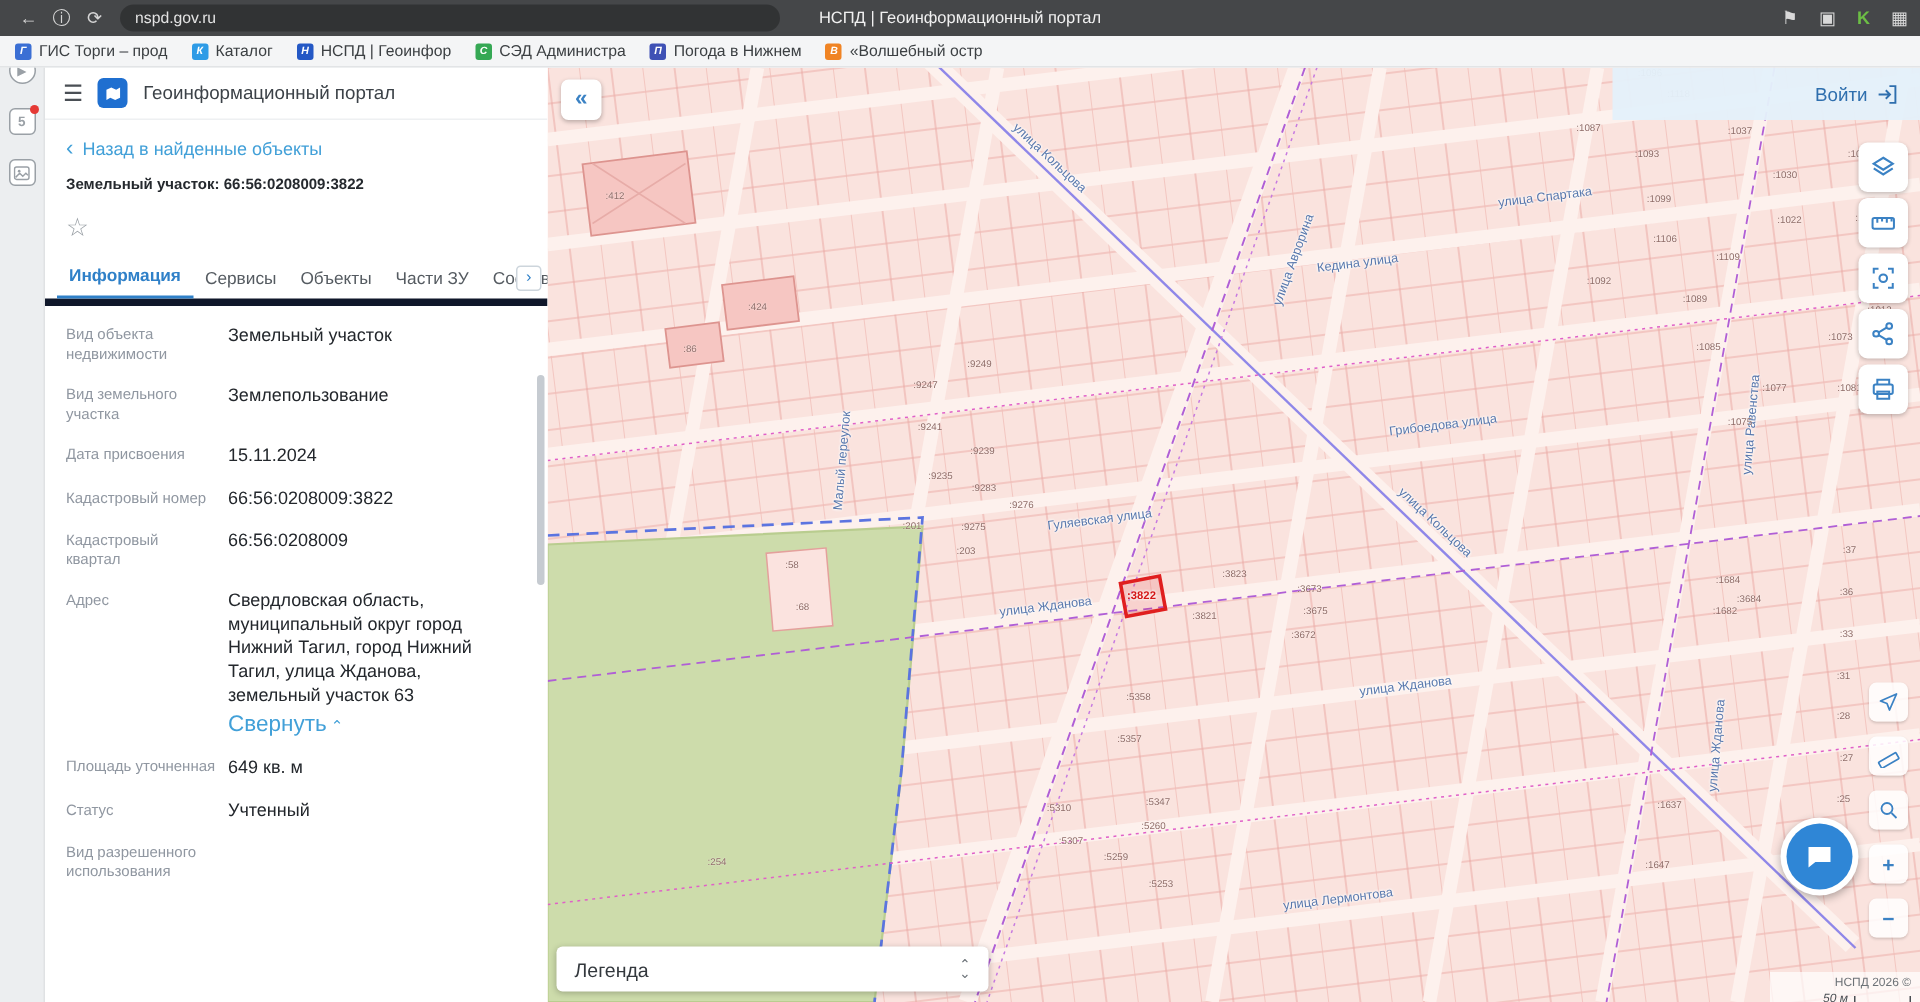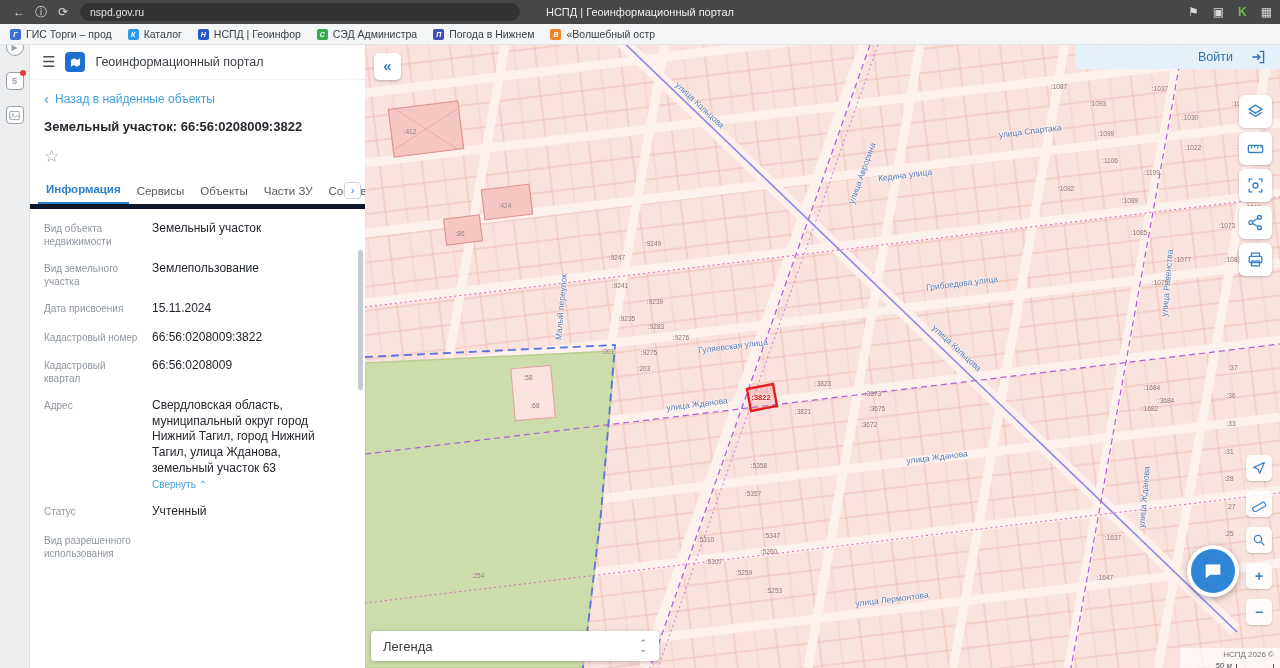--- a/index.html
+++ b/index.html
@@ -28,45 +28,45 @@
 
   
   .left-panel { position:absolute; top:45px; left:30px; width:335px; height:623px; background:#fff; z-index:20; overflow:hidden; }
   .app-header { height:35px; display:flex; align-items:center; gap:10px; padding:0 12px; border-bottom:1px solid #eef0f2; }
   .hamburger { font-size:15px; color:#4a4f55; cursor:pointer; }
   .logo { width:20px; height:20px; border-radius:4px; background:#1f6fd0; display:flex; align-items:center; justify-content:center; }
   .app-title { font-size:12.5px; color:#3c4248; }
   .back-row { padding:12px 14px 4px; }
   .back-link { color:#42a0d8; font-size:12px; text-decoration:none; cursor:pointer; display:inline-flex; align-items:center; gap:6px; }
   .back-link .chev { font-size:15px; line-height:10px; }
-  .obj-title { padding:8px 14px 0; font-size:13px; font-weight:bold; color:#25292e; }
+  .obj-title { padding:8px 14px 0; font-size:10px; font-weight:bold; color:#25292e; }
   .star-row { padding:12px 14px 2px; }
   .star { font-size:17px; color:#9aa0a6; cursor:pointer; }
   .tabs { display:flex; align-items:flex-end; gap:0; padding:8px 6px 0 8px; border-bottom:5px solid #0f172a; position:relative; }
   .tab { background:none; border:none; font-family:inherit; font-size:11.5px; color:#555b61; padding:6px 8px 7px; cursor:pointer; white-space:nowrap; }
   .tab.active { color:#2f80c8; font-weight:bold; border-bottom:2px solid #2f80c8; }
   .tabs-more { position:absolute; right:4px; bottom:5px; width:17px; height:17px; border:1px solid #cdd5dc; border-radius:3px; background:#fff; color:#2f80c8; font-size:11px; line-height:14px; text-align:center; cursor:pointer; }
   .info-rows { padding:12px 20px 0 14px; display:flex; flex-direction:column; gap:13px; height:420px; overflow:hidden; }
   .info-row { display:flex; align-items:flex-start; }
   .info-label { flex:0 0 100px; font-size:10px; color:#9097a1; line-height:1.3; padding-top:1px; }
   .info-value-wrap { flex:1; margin-left:8px; }
   .info-value { font-size:12px; color:#23272c; line-height:1.3; }
-  .collapse-link { display:inline-block; margin-top:3px; color:#42a0d8; font-size:10px; text-decoration:none; cursor:pointer; }
+  .collapse-link { display:inline-block; margin-top:3px; color:#42a0d8; font-size:15px; text-decoration:none; cursor:pointer; }
   .collapse-link::after { content:" ⌃"; font-size:10px; }
   .panel-scroll { position:absolute; top:205px; right:2px; width:5px; height:140px; border-radius:3px; background:#c6cbd1; cursor:pointer; }
 
   
   .map-area { position:absolute; top:45px; left:365px; width:915px; height:623px; overflow:hidden; background:#fdf1ed; }
   .map-svg { position:absolute; top:0; left:0; width:915px; height:623px; cursor:grab; }
   #map-labels { position:absolute; top:0; left:0; width:915px; height:623px; pointer-events:none; }
   .street-label { position:absolute; font-size:8.5px; color:#5878ad; white-space:nowrap; text-shadow:0 0 2px #fff,0 0 2px #fff,0 0 2px #fff; }
   .parcel-label { position:absolute; font-size:6.5px; color:#8f6b66; white-space:nowrap; text-shadow:0 0 1px #fff; }
   .hl-label { position:absolute; font-size:7.5px; font-weight:bold; color:#d41515; white-space:nowrap; text-shadow:0 0 2px #fff,0 0 2px #fff; }
 
-  .map-top-strip { position:absolute; top:0; right:0; width:205px; height:24px; background:rgba(228,240,250,.96); display:flex; align-items:center; justify-content:flex-end; padding:0 14px; gap:17px; z-index:6; }
+  .map-top-strip { position:absolute; top:0; right:0; width:205px; height:35px; background:rgba(228,240,250,.96); display:flex; align-items:center; justify-content:flex-end; padding:0 14px; gap:5px; z-index:6; }
   .login-label { color:#2f6fae; font-size:12.5px; cursor:pointer; }
   .collapse-btn { position:absolute; top:8px; left:9px; width:27px; height:27px; background:#fff; border-radius:5px; box-shadow:0 1px 3px rgba(0,0,0,.25); color:#3b82c4; font-size:15px; font-weight:bold; text-align:center; line-height:26px; cursor:pointer; z-index:6; }
 
   .map-toolbar { position:absolute; top:50px; right:8px; display:flex; flex-direction:column; gap:4px; z-index:6; }
   .tool-btn { width:33px; height:33px; background:#fff; border:none; border-radius:6px; box-shadow:0 1px 3px rgba(0,0,0,.22); display:flex; align-items:center; justify-content:center; cursor:pointer; }
   .tool-btn svg { width:19px; height:19px; }
 
   .map-ctrl { position:absolute; right:8px; display:flex; flex-direction:column; gap:10px; align-items:center; z-index:6; }
   .ctrl-btn { width:26px; height:26px; background:rgba(255,255,255,.85); border:none; border-radius:5px; box-shadow:0 1px 2px rgba(0,0,0,.18); display:flex; align-items:center; justify-content:center; cursor:pointer; color:#3b82c4; font-size:14px; font-weight:bold; }
   .ctrl-btn svg { width:16px; height:16px; }
@@ -232,20 +232,27 @@
         </div>
 
         <div class="info-row">
           <div class="info-label">Адрес</div>
           <div class="info-value-wrap">
             <div class="info-value">Свердловская область, муниципальный округ город Нижний Тагил, город Нижний Тагил, улица Жданова, земельный участок 63</div>
             <a class="collapse-link">Свернуть</a>
           </div>
         </div>
 
+        <div class="info-row">
+          <div class="info-label">Площадь уточненная</div>
+          <div class="info-value-wrap">
+            <div class="info-value">649 кв. м</div>
+
+          </div>
+        </div>
 
         <div class="info-row">
           <div class="info-label">Статус</div>
           <div class="info-value-wrap">
             <div class="info-value">Учтенный</div>
 
           </div>
         </div>
 
 

